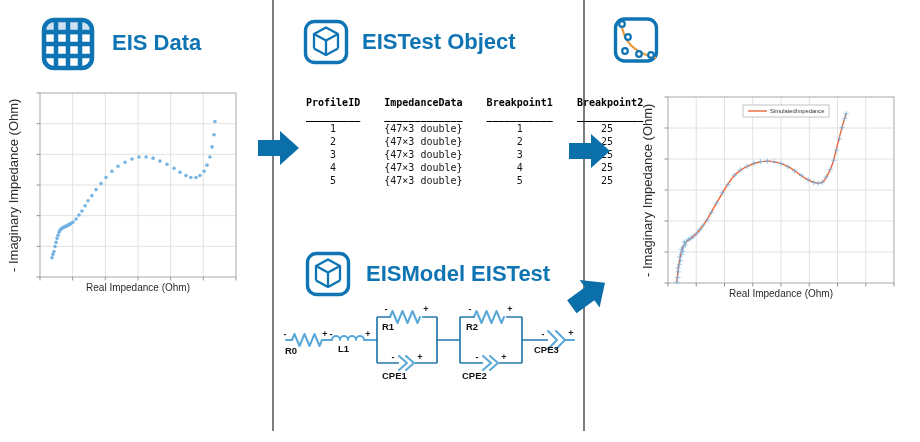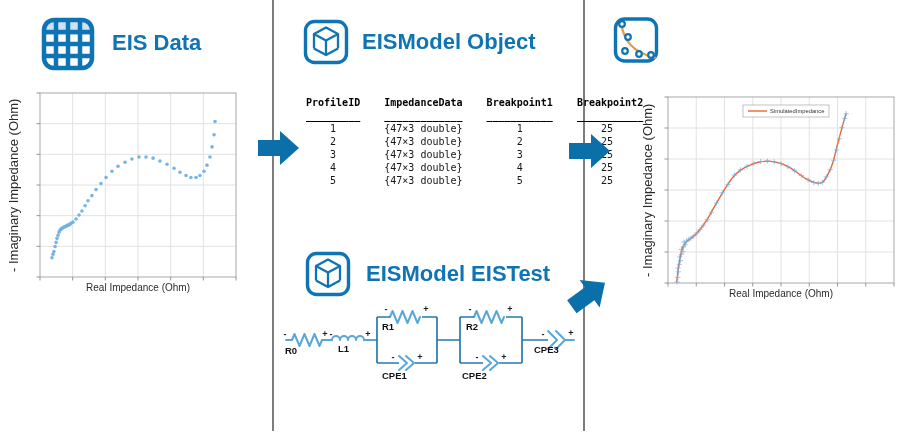--- a/index.html
+++ b/index.html
@@ -139,21 +139,21 @@
       <rect x="3.5" y="3.5" width="41" height="41" rx="9" fill="#fff" stroke="#0e74b4" stroke-width="3.4"></rect>
       <g fill="none" stroke="#0e74b4" stroke-width="2.3" stroke-linejoin="round">
         <polygon points="24,9.5 36,16 24,22.5 12,16"></polygon>
         <line x1="12" y1="16" x2="12" y2="30.5"></line>
           <line x1="36" y1="16" x2="36" y2="30.5"></line>
           <line x1="24" y1="22.5" x2="24" y2="37"></line>
         <polyline points="12,30.5 24,37 36,30.5"></polyline>
       </g>
     </svg>
   </div>
-  <div class="panel-title" style="left:362px;top:29px;">EISModel Object</div>
+  <div class="panel-title" style="left:362px;top:29px;">EISTest Object</div>
 
   <pre class="tbl hdr" id="tbl-header" style="left:306px;top:96px;">ProfileID    ImpedanceData    Breakpoint1    Breakpoint2
 _________    _____________    ___________    ___________</pre>
   <pre class="tbl" id="tbl-body" style="left:306px;top:122px;">    1        {47×3 double}         1             25     
     2        {47×3 double}         2             25     
     3        {47×3 double}         3             25     
     4        {47×3 double}         4             25     
     5        {47×3 double}         5             25     </pre>
 
   <div class="icon-box" style="left:304px;top:250px;">

